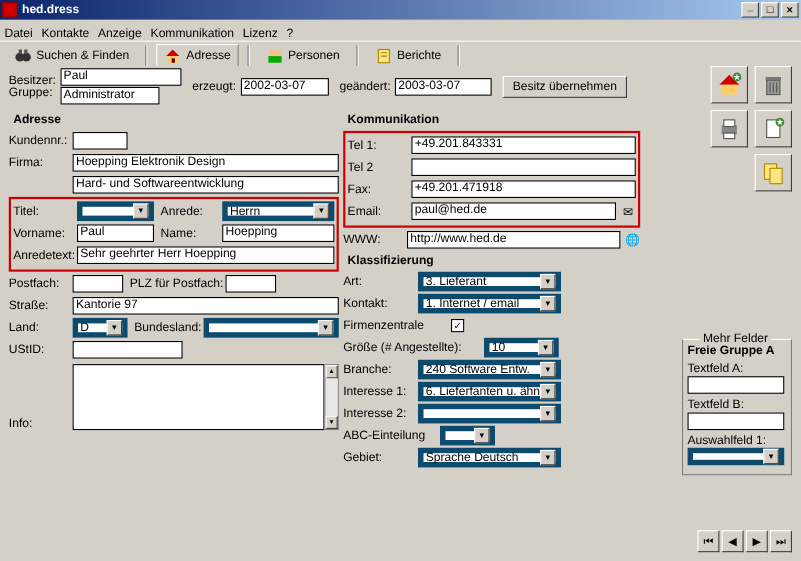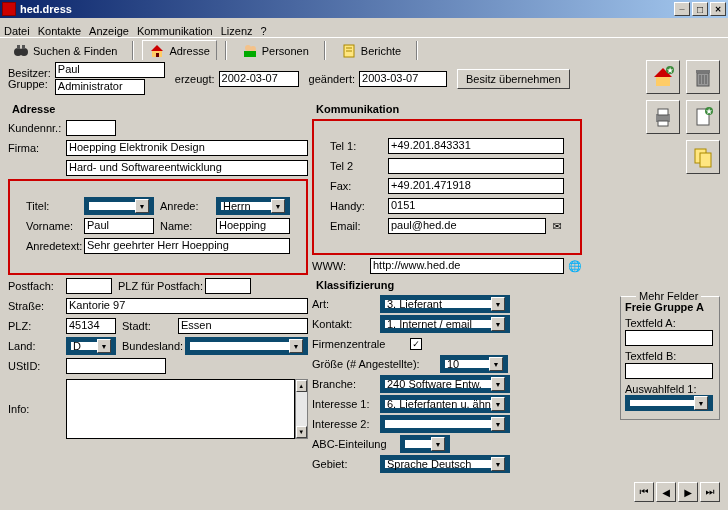--- a/index.html
+++ b/index.html
@@ -50,27 +50,27 @@
   .row { display:flex; align-items:center; gap:2px; margin-bottom:2px; height:18px; }
   .row .lab { width:56px; font-size:11px; }
   .row .lab2 { width:54px; font-size:11px; }
   .row .f { flex:1; }
   .scrollbar-v { width:14px; background:#d4d0c8; border:1px solid #808080; display:flex; flex-direction:column; }
   .scrollbar-v .sb { height:12px; background:#d4d0c8; border:1px solid #fff; border-right-color:#404040; border-bottom-color:#404040; display:flex; align-items:center; justify-content:center; font-size:7px; }
   .scrollbar-v .sb::before { content:"▲"; font-size:6px; }
   .scrollbar-v .sb.dn::before { content:"▼"; }
   .scrollbar-v .track { flex:1; background:#e8e8e8; }
 
-  .redbox { border:2px solid #c00; padding:16px; margin-bottom:2px; }
+  .redbox { border:2px solid #c00; padding:2px; margin-bottom:2px; }
 
   .chk { width:12px; height:12px; background:#fff; border:1px solid #000; display:inline-flex; align-items:center; justify-content:center; font-size:9px; }
   .chk.checked::before { content:"✓"; }
 
   
-  .groupbox { position:absolute; right:4px; top:236px; width:100px; border:1px solid #808080; border-top:1px solid #fff; padding:4px; background:#d4d0c8; }
+  .groupbox { position:absolute; right:4px; top:248px; width:100px; border:1px solid #808080; border-top:1px solid #fff; padding:4px; background:#d4d0c8; }
   .groupbox .gtitle { position:absolute; top:-7px; left:15px; background:#d4d0c8; padding:0 3px; font-size:11px; }
   .groupbox .sub { font-weight:bold; font-size:11px; margin-bottom:4px; }
   .groupbox .gr { margin-bottom:4px; }
   .groupbox .gf { background:#fff; border:1px solid #000; height:16px; width:88px; margin-top:1px; }
 
   
   .navbtns { position:absolute; right:4px; bottom:4px; display:flex; gap:2px; }
   .navbtns .nb { width:20px; height:20px; background:#d4d0c8; border:1px solid #fff; border-right-color:#404040; border-bottom-color:#404040; display:flex; align-items:center; justify-content:center; font-size:10px; cursor:default; }
 
   .infoarea { background:#fff; border:1px solid #000; width:100%; height:60px; }
@@ -256,42 +256,36 @@
         <span class="lab">Postfach:</span>
         <div class="field" style="width:46px"></div>
         <span class="lbl" style="margin-left:4px">PLZ für Postfach:</span>
         <div class="field f" style="max-width:46px"></div>
       </div>
       <div class="row">
         <span class="lab">Straße:</span>
         <div class="field f">Kantorie 97</div>
       </div>
       <div class="row">
-        <span class="lab">PLZ:</span>
-        <div class="field" style="width:50px">45134</div>
-        <span class="lab2" style="margin-left:4px">Stadt:</span>
-        <div class="field f">Essen</div>
-      </div>
-      <div class="row">
         <span class="lab">Land:</span>
         <div class="combo" style="width:50px">
             <span>D</span>
             <div class="dd"></div>
           </div>
         <span class="lbl" style="margin-left:4px">Bundesland:</span>
         <div class="combo f">
             <span></span>
             <div class="dd"></div>
           </div>
       </div>
       <div class="row">
         <span class="lab">UStID:</span>
         <div class="field" style="width:100px"></div>
       </div>
-      <div class="row" style="height:auto; align-items:center; margin-top:4px">
+      <div class="row" style="height:auto; align-items:flex-end; margin-top:4px">
         <span class="lab">Info:</span>
         <div style="display:flex; flex:1">
           <div class="infoarea"></div>
           <div class="scrollbar-v" style="height:60px">
             <div class="sb"></div>
             <div class="track"></div>
             <div class="sb dn"></div>
           </div>
         </div>
       </div>
@@ -307,24 +301,20 @@
           </div>
         <div class="row">
             <span class="lab">Tel 2</span>
             <div class="field f"></div>
           </div>
         <div class="row">
             <span class="lab">Fax:</span>
             <div class="field f">+49.201.471918</div>
           </div>
         <div class="row">
-            <span class="lab">Handy:</span>
-            <div class="field f">0151</div>
-          </div>
-        <div class="row">
             <span class="lab">Email:</span>
             <div class="field f">paul@hed.de</div>
           <span class="smallicon" style="margin-left:2px">✉</span>
         </div>
       </div>
       <div class="row">
           <span class="lab">WWW:</span>
           <div class="field f">http://www.hed.de</div>
         <span class="smallicon" style="margin-left:2px;color:#06c">🌐</span>
       </div>

